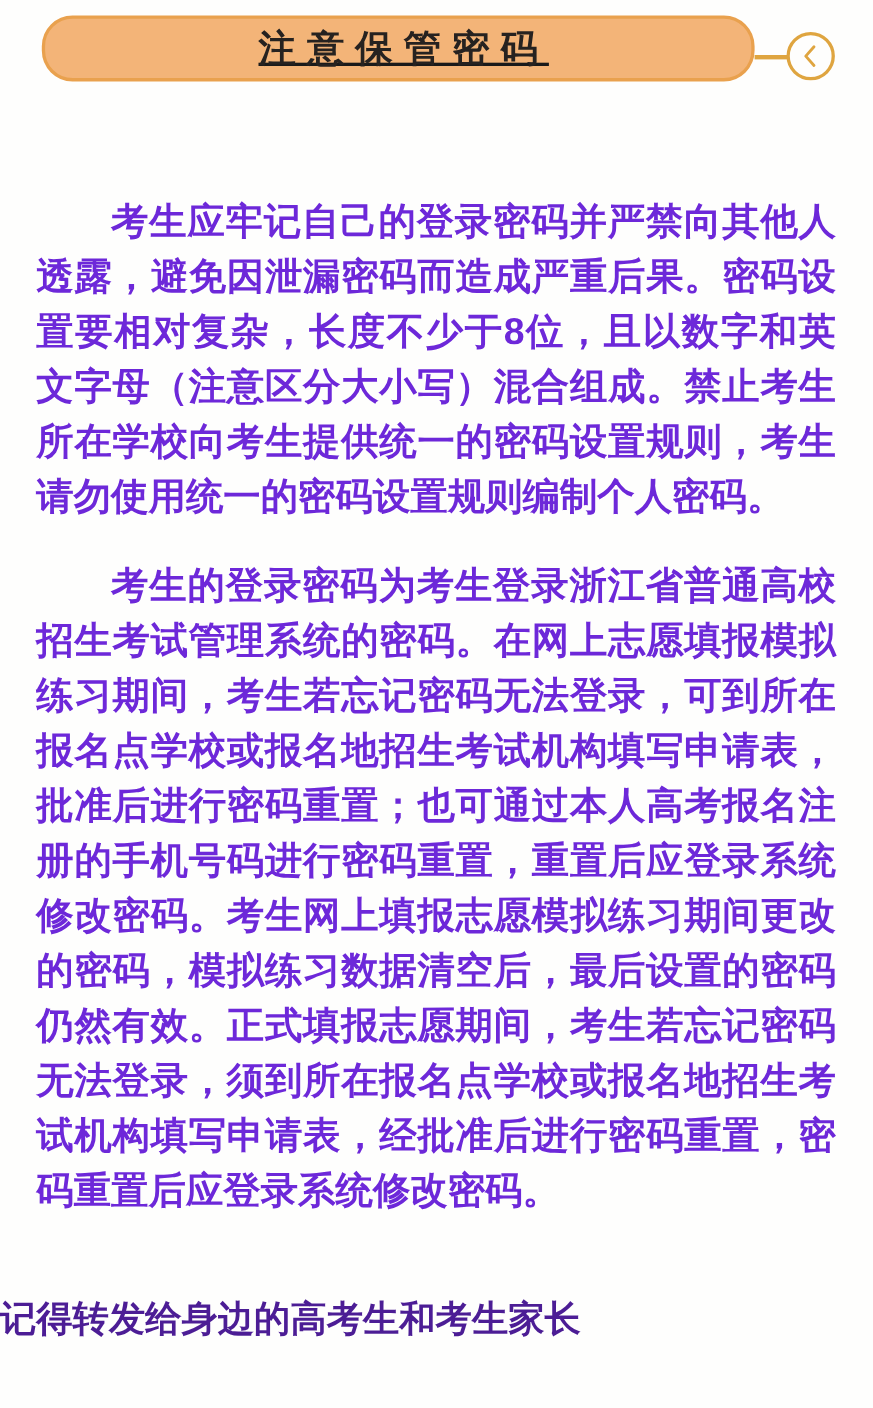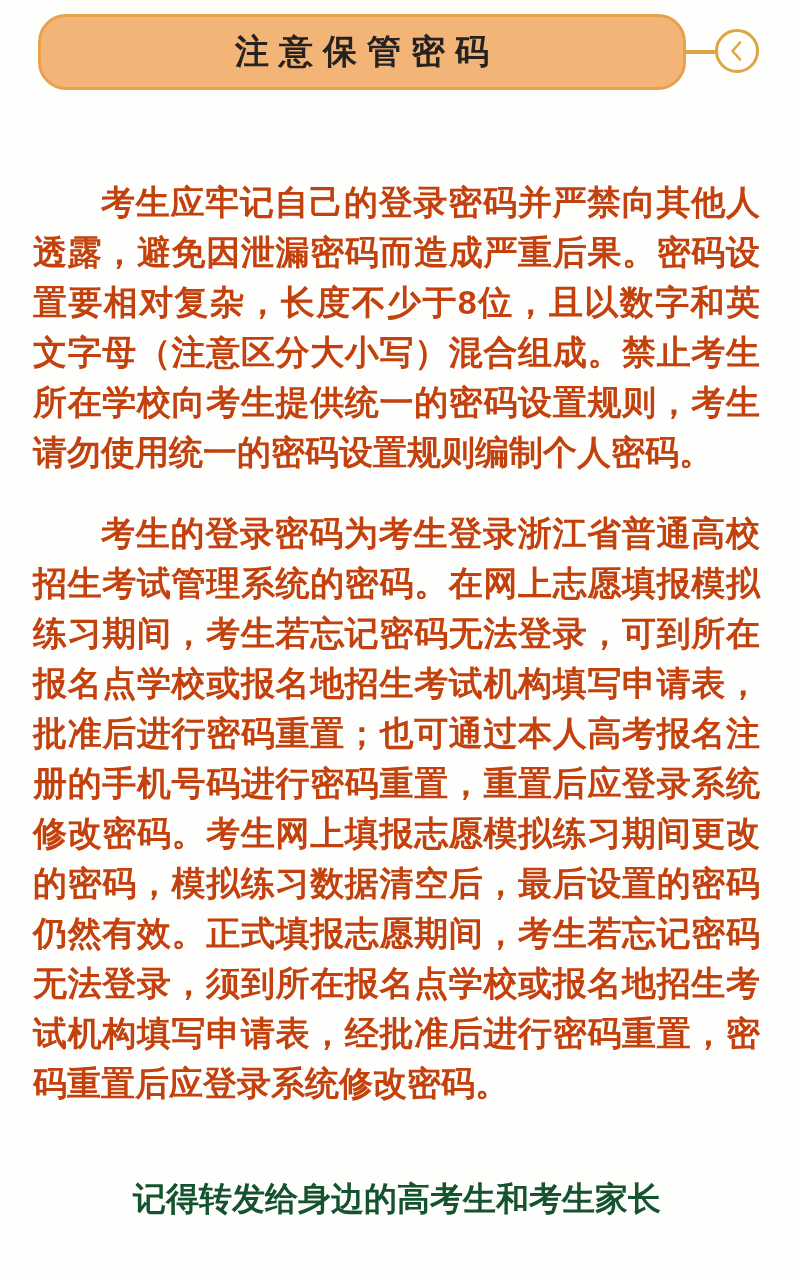--- a/index.html
+++ b/index.html
@@ -10,27 +10,28 @@
     color: #1a1a1a;
     overflow: hidden;
   }
   .page { width: 794px; height: 1280px; position: relative; }
 
   
   .header { position: relative; padding-top: 14px; height: 90px; }
   .banner {
     margin-left: 38px;
     width: 648px;
-    height: 76px;
+    height: 60px;
     background: #f3b478;
     border: 3px solid #e9a14e;
     border-radius: 28px;
     display: flex;
     align-items: center;
     justify-content: center;
+    text-decoration: underline;
   }
   .banner-title {
     font-size: 34px;
     font-weight: bold;
     color: #262220;
     letter-spacing: 10px;
     text-indent: 10px; 
     white-space: nowrap;
   }
   .connector {
@@ -58,32 +59,31 @@
   .nav-circle svg { display: block; }
 
   
   .main { padding: 87px 34px 0 33px; }
   .main p {
     font-size: 34px;
     line-height: 50px;
     font-weight: 600;
     text-indent: 2em;
     text-align: justify;
-    color: #c2410c;
+    color: #6d28d9;
   }
   .main p + p { margin-top: 31px; }
 
   
   .footer { margin-top: 68px; }
   .footer p {
     font-size: 33px;
     line-height: 46px;
     font-weight: bold;
-    text-align: center;
-    color: #14532d;
+    color: #4c1d95;
   }
 </style>
 </head>
 <body>
 
 <div class="page">
 
   <header class="header">
     <div class="banner">
       <div class="banner-title">注意保管密码</div>

